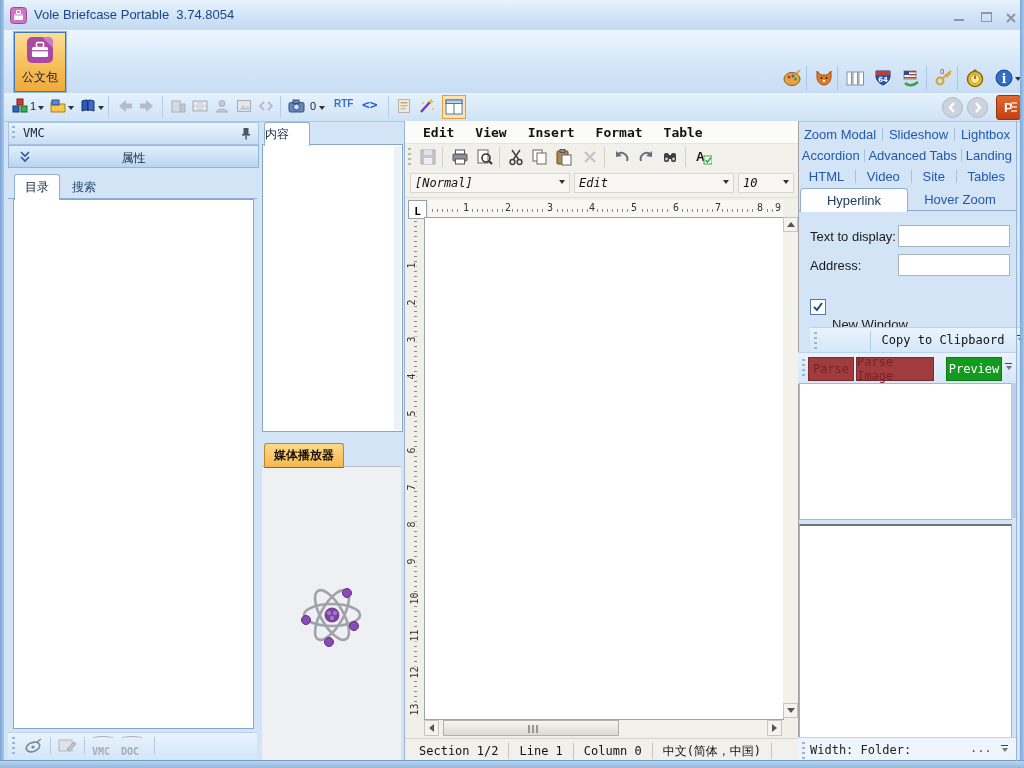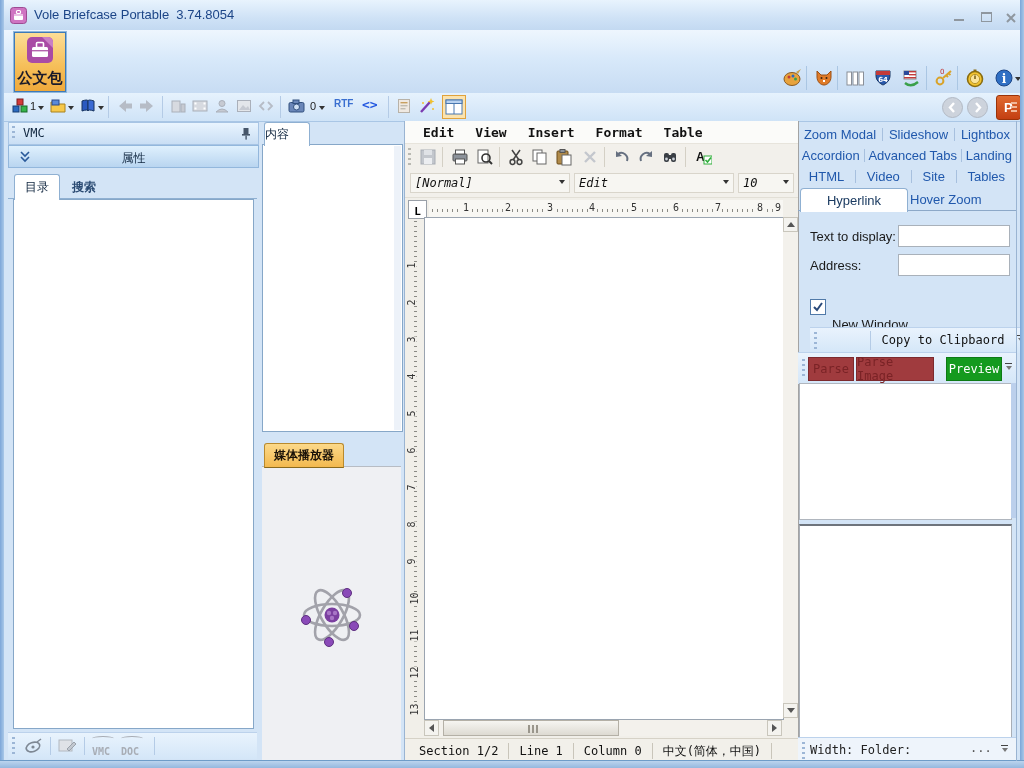--- a/index.html
+++ b/index.html
@@ -9,37 +9,37 @@
   .mono{font-family:"DejaVu Sans Mono","Liberation Mono",monospace;}
   
   .wborder{background:linear-gradient(to right,#7ca6d8,#a9c8e8);}
   
   #titlebar{left:0;top:0;width:1024px;height:30px;background:linear-gradient(#e8f3fd,#cfe2f6 60%,#c3d9f1);border-bottom:1px solid #9dbde2;}
   #title-text{left:34px;top:7px;font-size:13px;color:#1c4587;white-space:pre;}
   .winctl{top:10px;width:18px;height:14px;cursor:default;}
   
   #ribbon{left:4px;top:30px;width:1016px;height:63px;background:linear-gradient(#eef6fe,#d8e9fa 45%,#c7dcf3);border-bottom:1px solid #b3cde9;}
   #bigbtn{left:10px;top:2px;width:50px;height:58px;background:linear-gradient(#fcdd96,#f6c05b 55%,#efa93b);border:1px solid #3f7ab8;outline:1px solid #8fb8dd;text-align:center;cursor:pointer;}
-  #bigbtn .lbl{display:block;font-size:15px;color:#1a1a2a;margin-top:1px;font-weight:bold;}
+  #bigbtn .lbl{display:block;font-size:12px;color:#1a1a2a;margin-top:1px;}
   .ric{top:38px;width:20px;height:20px;}
   .rsep{top:36px;width:1px;height:24px;background:#aac6e3;}
   
   #toolbar2{left:4px;top:93px;width:1016px;height:28px;background:linear-gradient(#e6f2fd,#cfe3f7);border-bottom:1px solid #a9c6e5;}
   .t2sep{top:3px;width:1px;height:22px;background:#b4cbe6;}
   .tri{width:0;height:0;border:3px solid transparent;border-top:4px solid #333;display:inline-block;}
   .tri.gray{border-top-color:#777;}
   .cnt{font-size:11px;color:#222;}
   .grip{background:repeating-linear-gradient(to bottom,#9cb6d6 0 2px,transparent 2px 5px);width:3px;}
   .hgrip{background:repeating-linear-gradient(to bottom,#b9b9b2 0 2px,transparent 2px 5px);width:3px;}
   
   .panelhdr{background:linear-gradient(#e9f4fe,#c9def4);border:1px solid #a7c4e4;}
   #prop-bar{background:linear-gradient(#dff0fd,#b9d5f0);border:1px solid #93b7dc;}
   .cn{color:#10263f;font-size:12px;}
   .tab-act{background:#fff;border:1px solid #8fb0d2;border-bottom:none;border-radius:3px 3px 0 0;color:#10263f;}
-  .tab-in{color:#2a4a72;font-weight:bold;}
+  .tab-in{color:#2a4a72;}
   .whitebox{background:#fff;border:1px solid #86a7c8;}
   
   #editor{left:404px;top:121px;width:393px;height:641px;background:#f1efe9;border-left:1px solid #9ab4d2;border-right:1px solid #a3a3a3;}
   #menubar{left:0;top:0;width:100%;height:22px;background:#fbfbf9;display:flex;gap:21px;padding-left:18px;box-sizing:border-box;align-items:center;}
   #menubar span{font-family:"DejaVu Sans Mono","Liberation Mono",monospace;font-size:13px;font-weight:bold;color:#111;}
   #edtoolbar{left:0;top:22px;width:100%;height:26px;background:#f2f0eb;border-top:1px solid #e7e4dc;border-bottom:1px solid #e2dfd6;}
   .eic{top:4px;width:18px;height:18px;}
   .esep{top:3px;width:1px;height:20px;background:#d4d0c5;}
   .combo{top:3px;height:20px;background:#f7f6f2;border:1px solid #d9d5cb;display:flex;align-items:center;justify-content:space-between;padding:0 4px;box-sizing:border-box;}
   .combo span{font-family:"DejaVu Sans Mono","Liberation Mono",monospace;font-size:12px;color:#111;font-style:italic;}
@@ -506,21 +506,21 @@
         <div class="s"></div>
       <span>Site</span>
         <div class="s"></div>
       <span>Tables</span>
     </div>
     <div class="abs" style="left:0;top:66px;width:218px;height:24px">
       <div class="abs" style="left:0;bottom:0;width:218px;height:1px;background:#8ca8c8"></div>
       <div class="abs tab-act" style="left:2px;top:1px;width:106px;height:23px;text-align:center;z-index:2;border-radius:4px 4px 0 0">
         <span style="font-size:13px;line-height:23px;color:#1a3a60">Hyperlink</span>
       </div>
-      <div class="abs" style="left:112px;top:2px;width:100px;">
+      <div class="abs" style="left:112px;top:2px;width:100px;text-align:center">
         <span style="font-size:13px;line-height:21px;color:#2058ac">Hover Zoom</span>
       </div>
     </div>
 
     <div class="abs" style="left:0;top:90px;width:218px;height:116px">
       <span class="abs lblsans" style="left:12px;top:18px">Text to display:</span>
       <input class="abs input" style="left: 100px; top: 14px; width: 106px; height: 18px;">
       <span class="abs lblsans" style="left:12px;top:47px">Address:</span>
       <input class="abs input" style="left: 100px; top: 43px; width: 106px; height: 18px;">
       <div class="abs" style="left:12px;top:88px;width:14px;height:14px;background:#fff;border:1px solid #5079a8">

